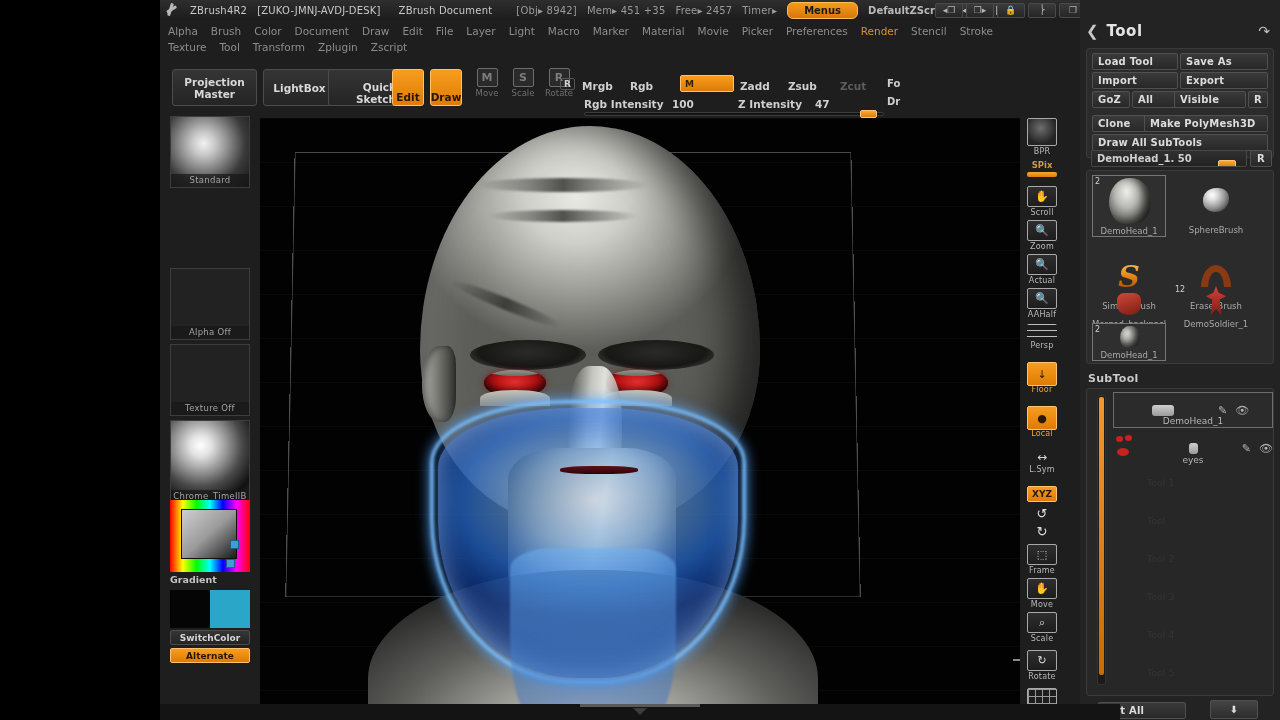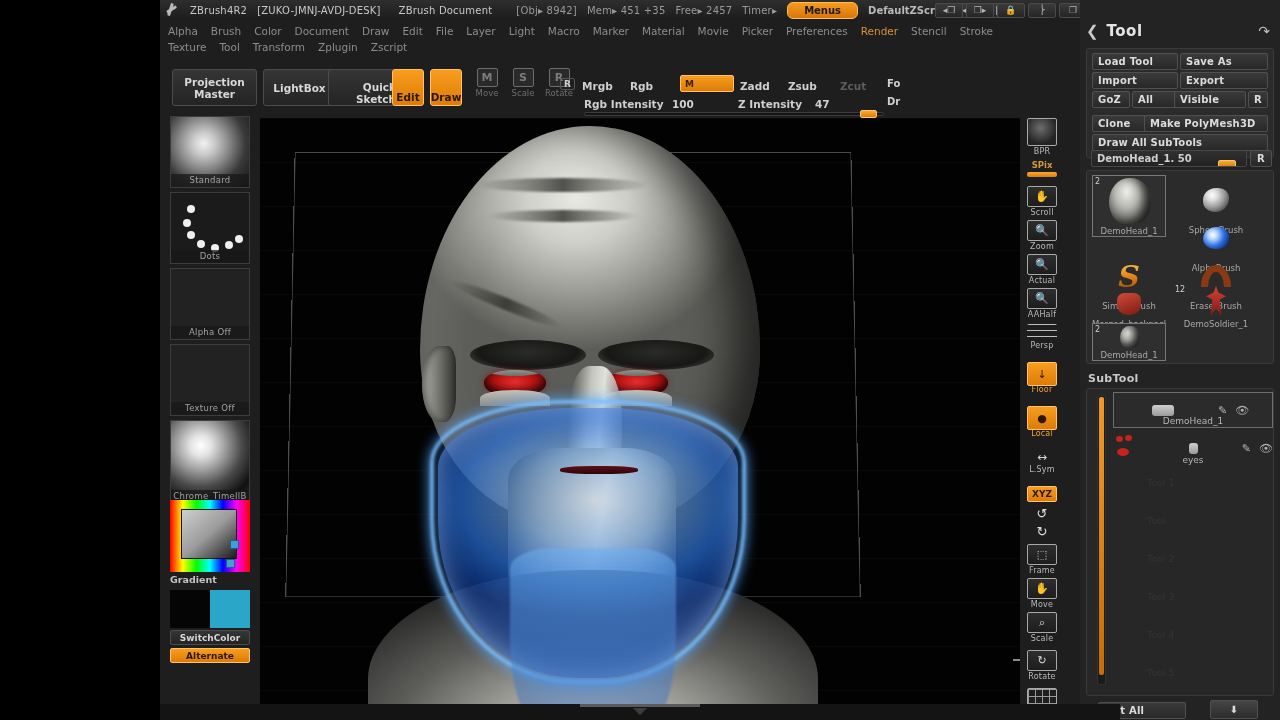--- a/index.html
+++ b/index.html
@@ -517,30 +517,20 @@
     <span class="tool-lbl" style="left:578px; top:36px;">Z Intensity</span>
     <span class="tool-lbl" style="left:655px; top:36px;">47</span>
 
     <span class="tool-lbl" style="left:400px; top:16px; font-size:9px; border:1px solid #555; padding:0 3px; border-radius:2px;">R</span>
   </div>
 
   <div class="leftbar">
     <div class="swatch sw-standard" style="top:6px; height:72px;">
       <div class="cap">Standard</div>
     </div>
-    <div class="swatch sw-dots" style="top:82px; height:72px;">
-      <span class="d" style="left:16px; top:12px; width:8px; height:8px;"></span>
-      <span class="d" style="left:12px; top:26px; width:8px; height:8px;"></span>
-      <span class="d" style="left:16px; top:38px; width:8px; height:8px;"></span>
-      <span class="d" style="left:26px; top:47px; width:8px; height:8px;"></span>
-      <span class="d" style="left:40px; top:51px; width:8px; height:8px;"></span>
-      <span class="d" style="left:54px; top:48px; width:8px; height:8px;"></span>
-      <span class="d" style="left:64px; top:42px; width:8px; height:8px;"></span>
-      <div class="cap">Dots</div>
-    </div>
     <div class="swatch sw-flat" style="top:158px; height:72px;">
       <div class="cap">Alpha Off</div>
     </div>
     <div class="swatch sw-flat" style="top:234px; height:72px;">
       <div class="cap">Texture Off</div>
     </div>
     <div class="swatch sw-mat" style="top:310px; height:84px;">
       <div class="cap">Chrome_TimeIlB</div>
     </div>
 
@@ -696,26 +686,20 @@
             <div class="head-thumb"></div>
           </div>
         <div class="nm">DemoHead_1</div>
       </div>
       <div class="thumbcell" style="left:92px; top:4px;">
         <div class="img">
             <div class="ball-thumb"></div>
           </div>
         <div class="nm">SphereBrush</div>
       </div>
-      <div class="thumbcell" style="left:92px; top:42px;">
-        <div class="img">
-            <div class="alpha-thumb"></div>
-          </div>
-        <div class="nm">AlphaBrush</div>
-      </div>
       <div class="thumbcell" style="left:5px; top:80px;">
         <div class="img">
             <div class="s-thumb">S</div>
           </div>
         <div class="nm">SimpleBrush</div>
       </div>
       <div class="thumbcell" style="left:92px; top:80px;">
         <div class="img">
             <div class="eraser-thumb"></div>
           </div>

